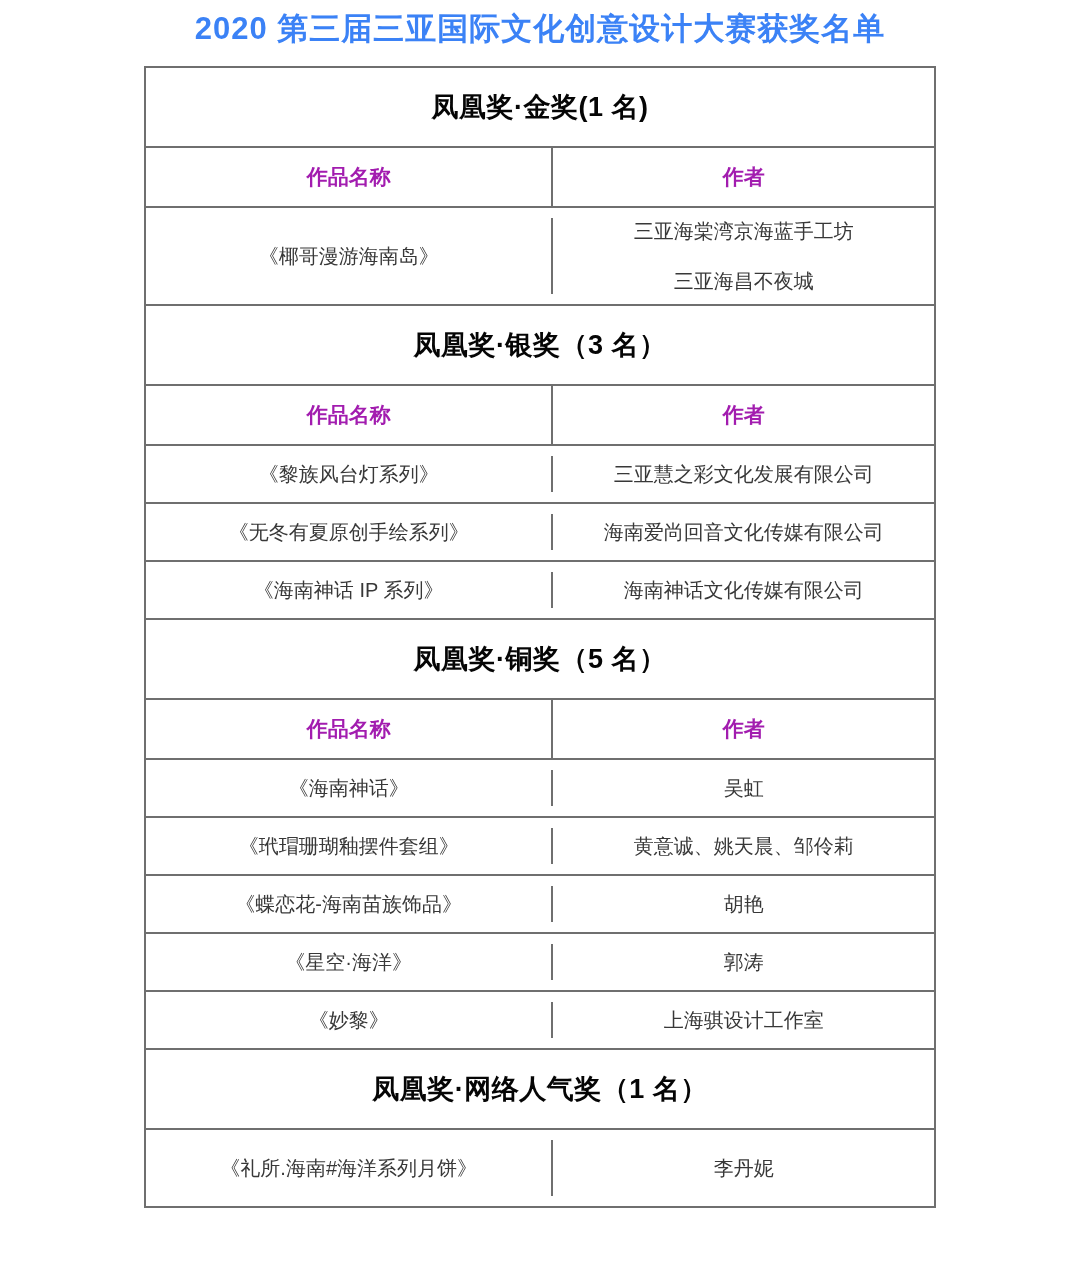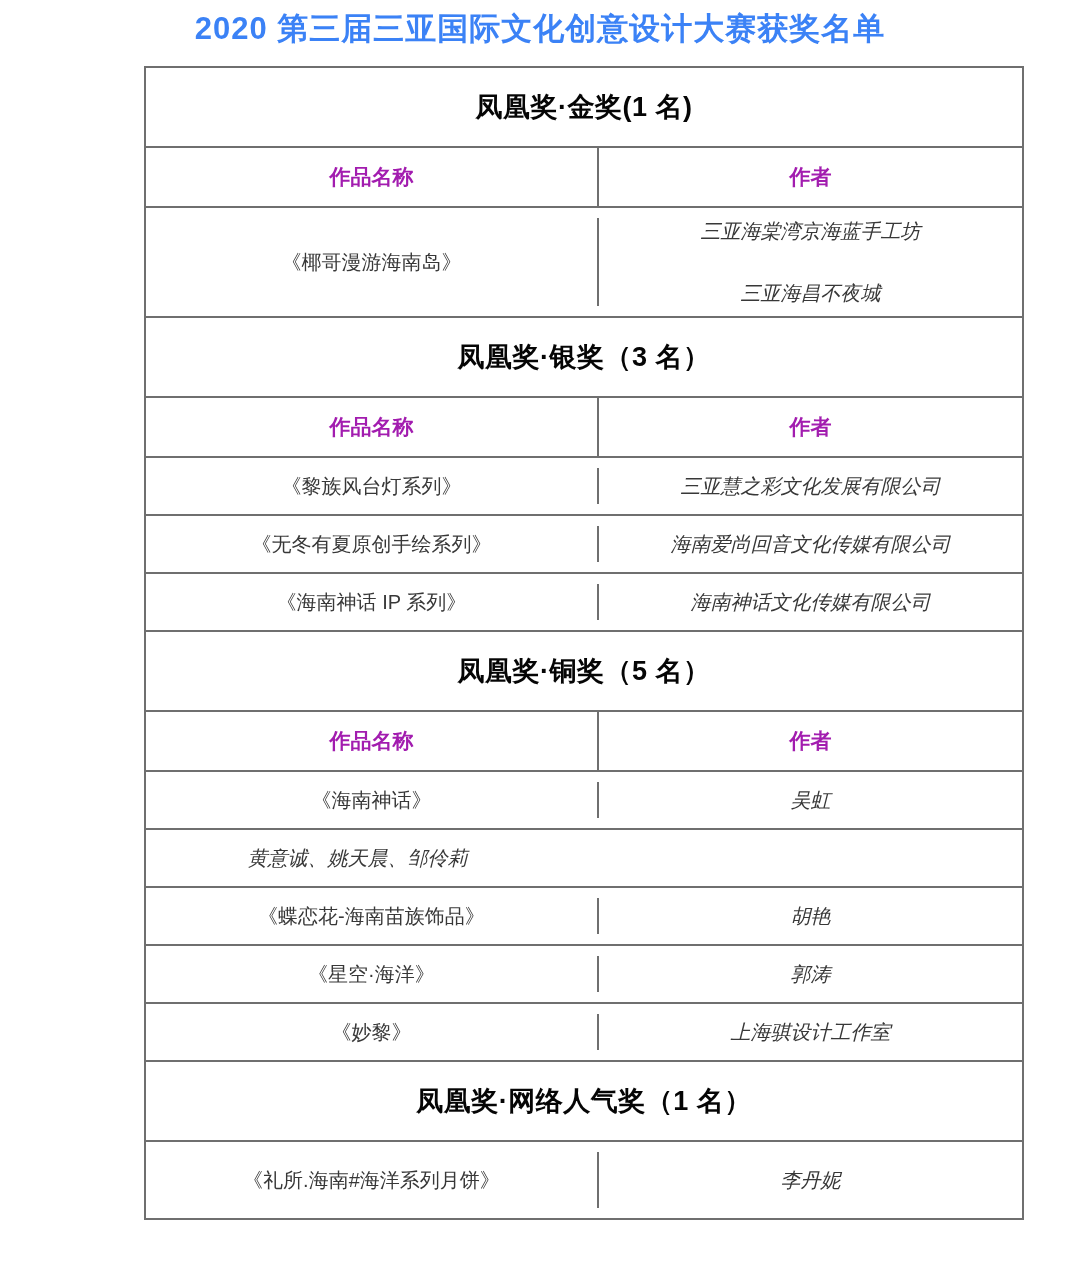--- a/index.html
+++ b/index.html
@@ -24,21 +24,21 @@
     text-align:center;
     font-size:31px;
     font-weight:800;
     letter-spacing:1px;
     color:#3b82f6;
     white-space:nowrap;
   }
   .awards-table {
     position:absolute;
     left:144px; top:66px;
-    width:880px;
+    width:792px;
     border:2px solid #6f6f6f;
     background:#fff;
   }
   .section-title-row {
     height:80px;
     display:flex;
     align-items:center;
     justify-content:center;
     font-size:27px;
     font-weight:800;
@@ -69,21 +69,21 @@
     font-weight:800;
     font-size:21px;
     color:#a21caf;
   }
   .data-row {
     min-height:58px;
     font-size:20px;
     color:#383838;
     padding:10px 0;
   }
-  .data-row .author { gap:36px;font-style:italic; }
+  .data-row .author { gap:24px; }
   .section:last-child .data-row { min-height:76px; }
   .author-line { line-height:1.3; }
 </style>
 </head>
 <body>
 
 <div class="page">
   <div class="doc-title">2020 第三届三亚国际文化创意设计大赛获奖名单</div>
 
   <div class="awards-table">
@@ -132,20 +132,21 @@
           <div class="cell work">作品名称</div>
           <div class="cell author">作者</div>
         </div>
         <div class="grid-row data-row">
           <div class="cell work">《海南神话》</div>
           <div class="cell author">
             <div class="author-line">吴虹</div>
           </div>
         </div>
         <div class="grid-row data-row">
+          <div class="cell work">《玳瑁珊瑚釉摆件套组》</div>
           <div class="cell author">
             <div class="author-line">黄意诚、姚天晨、邹伶莉</div>
           </div>
         </div>
         <div class="grid-row data-row">
           <div class="cell work">《蝶恋花-海南苗族饰品》</div>
           <div class="cell author">
             <div class="author-line">胡艳</div>
           </div>
         </div>

